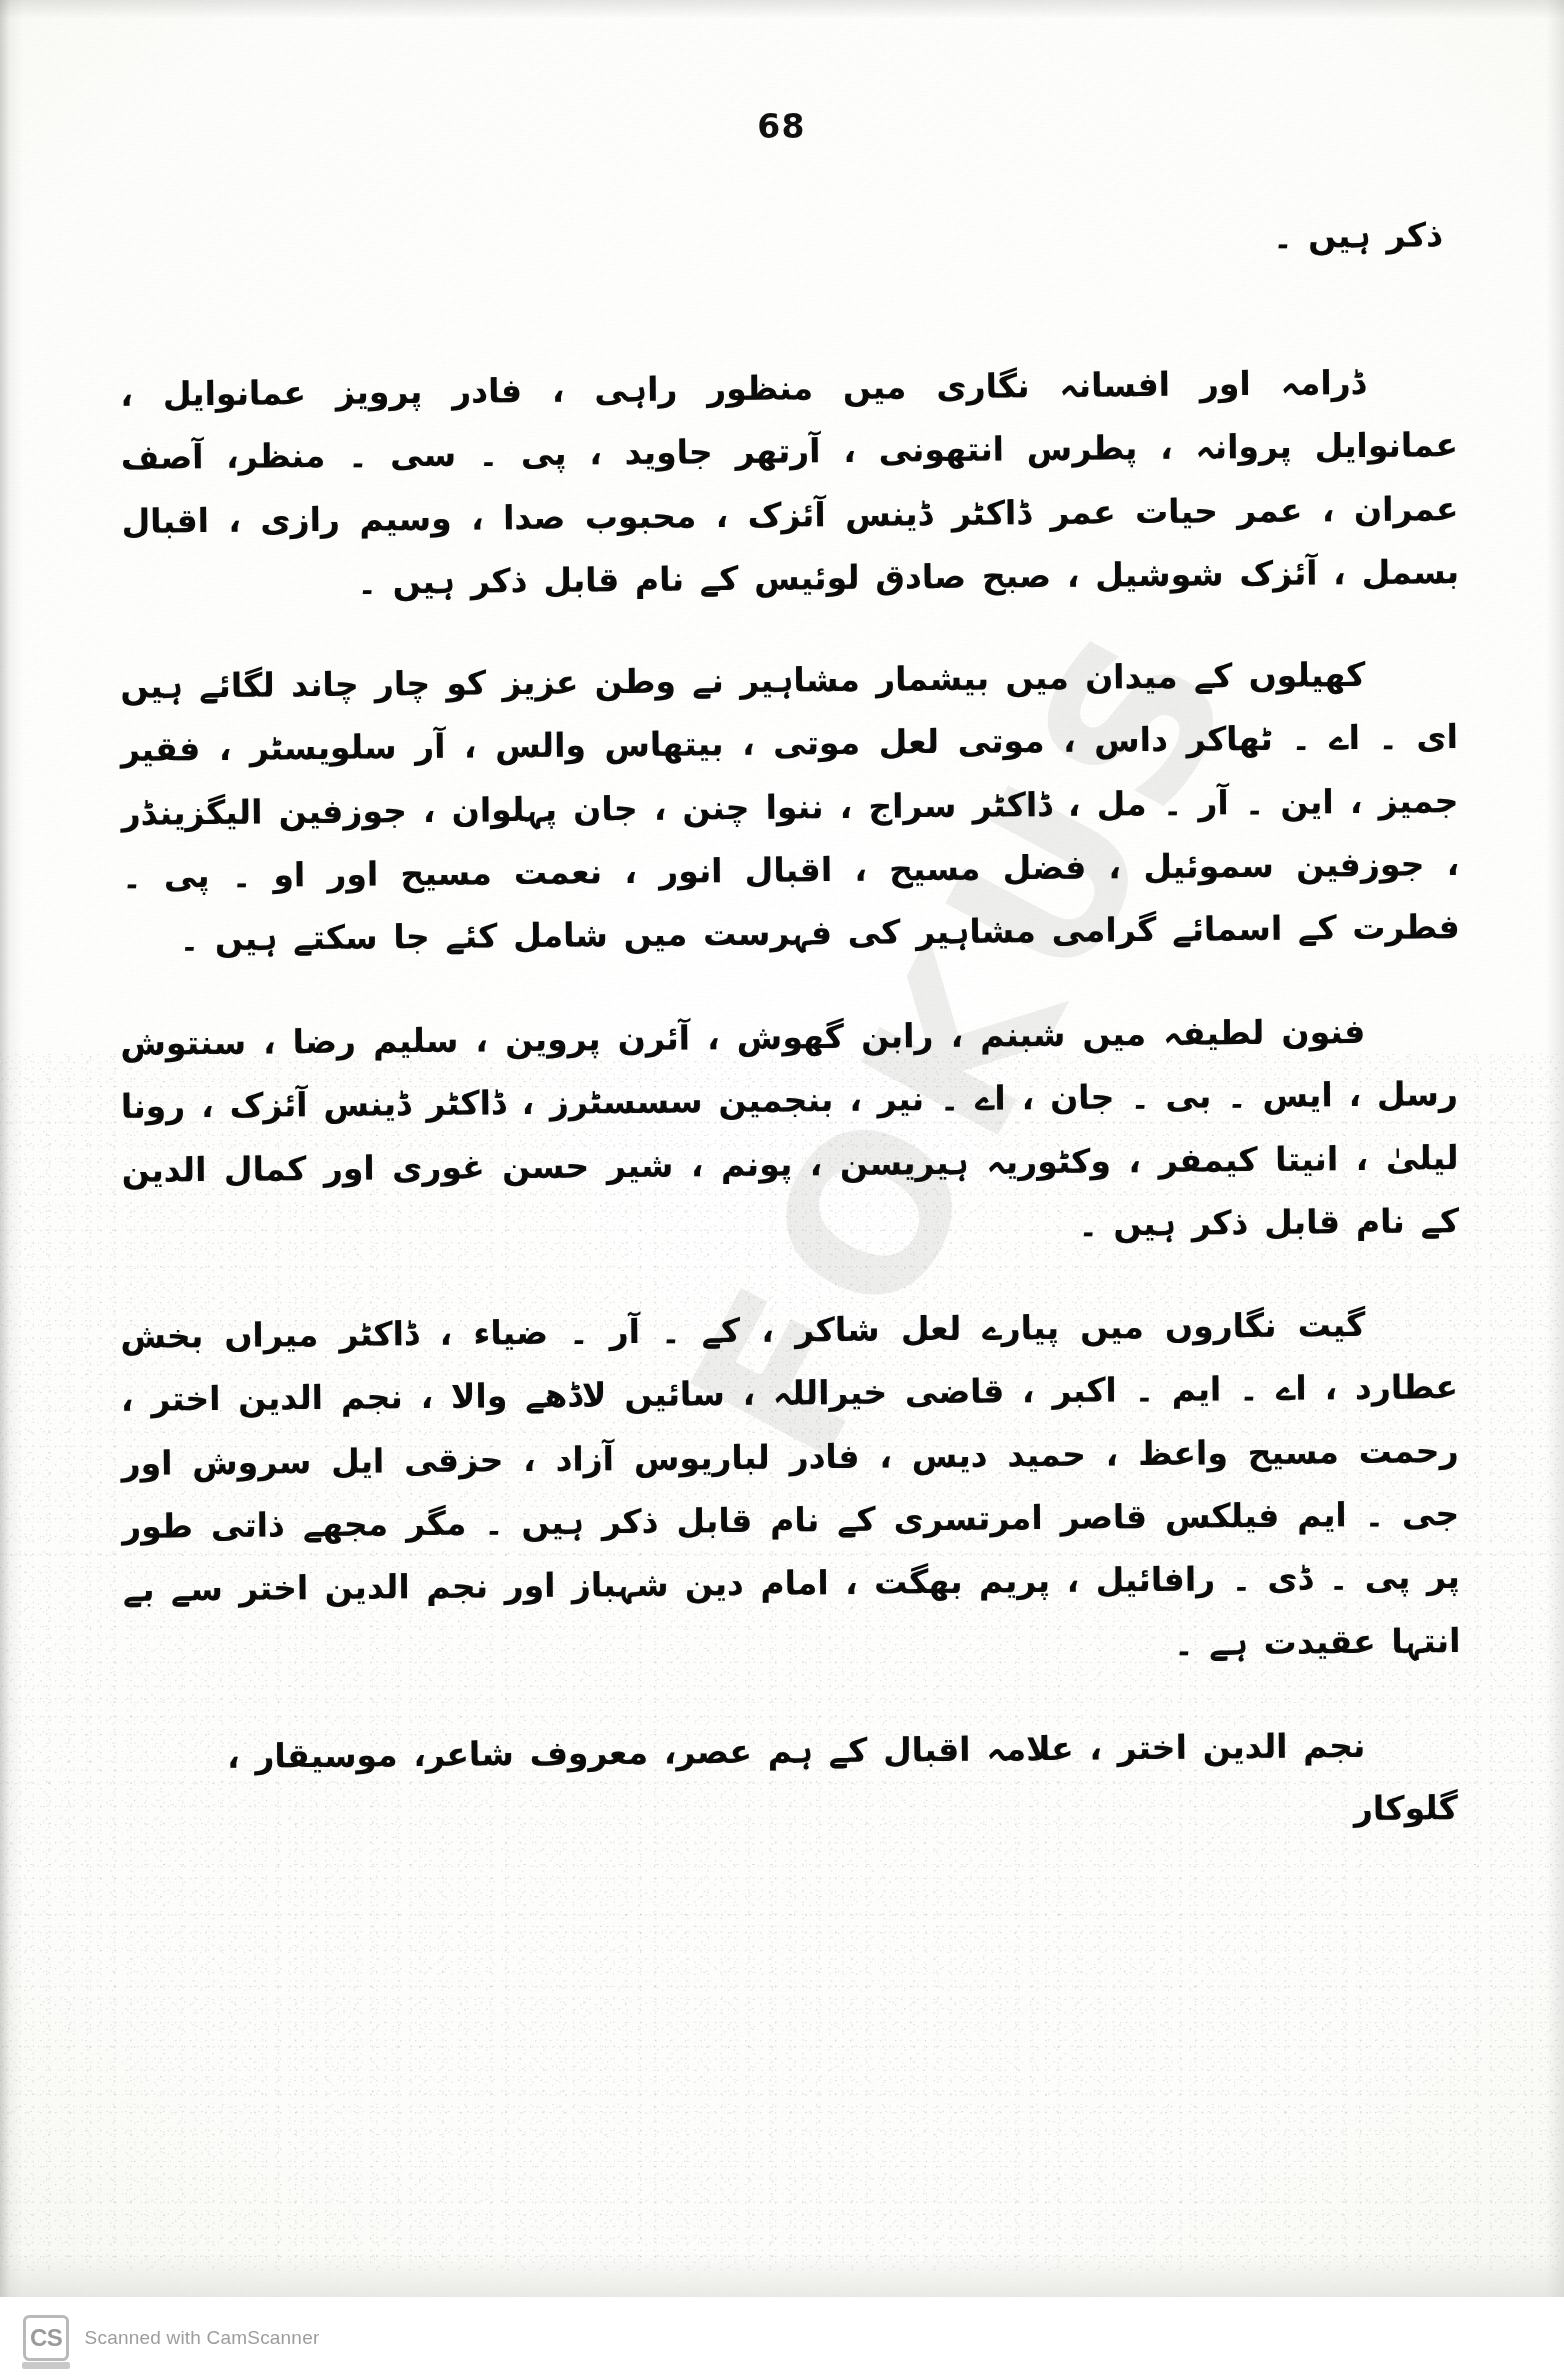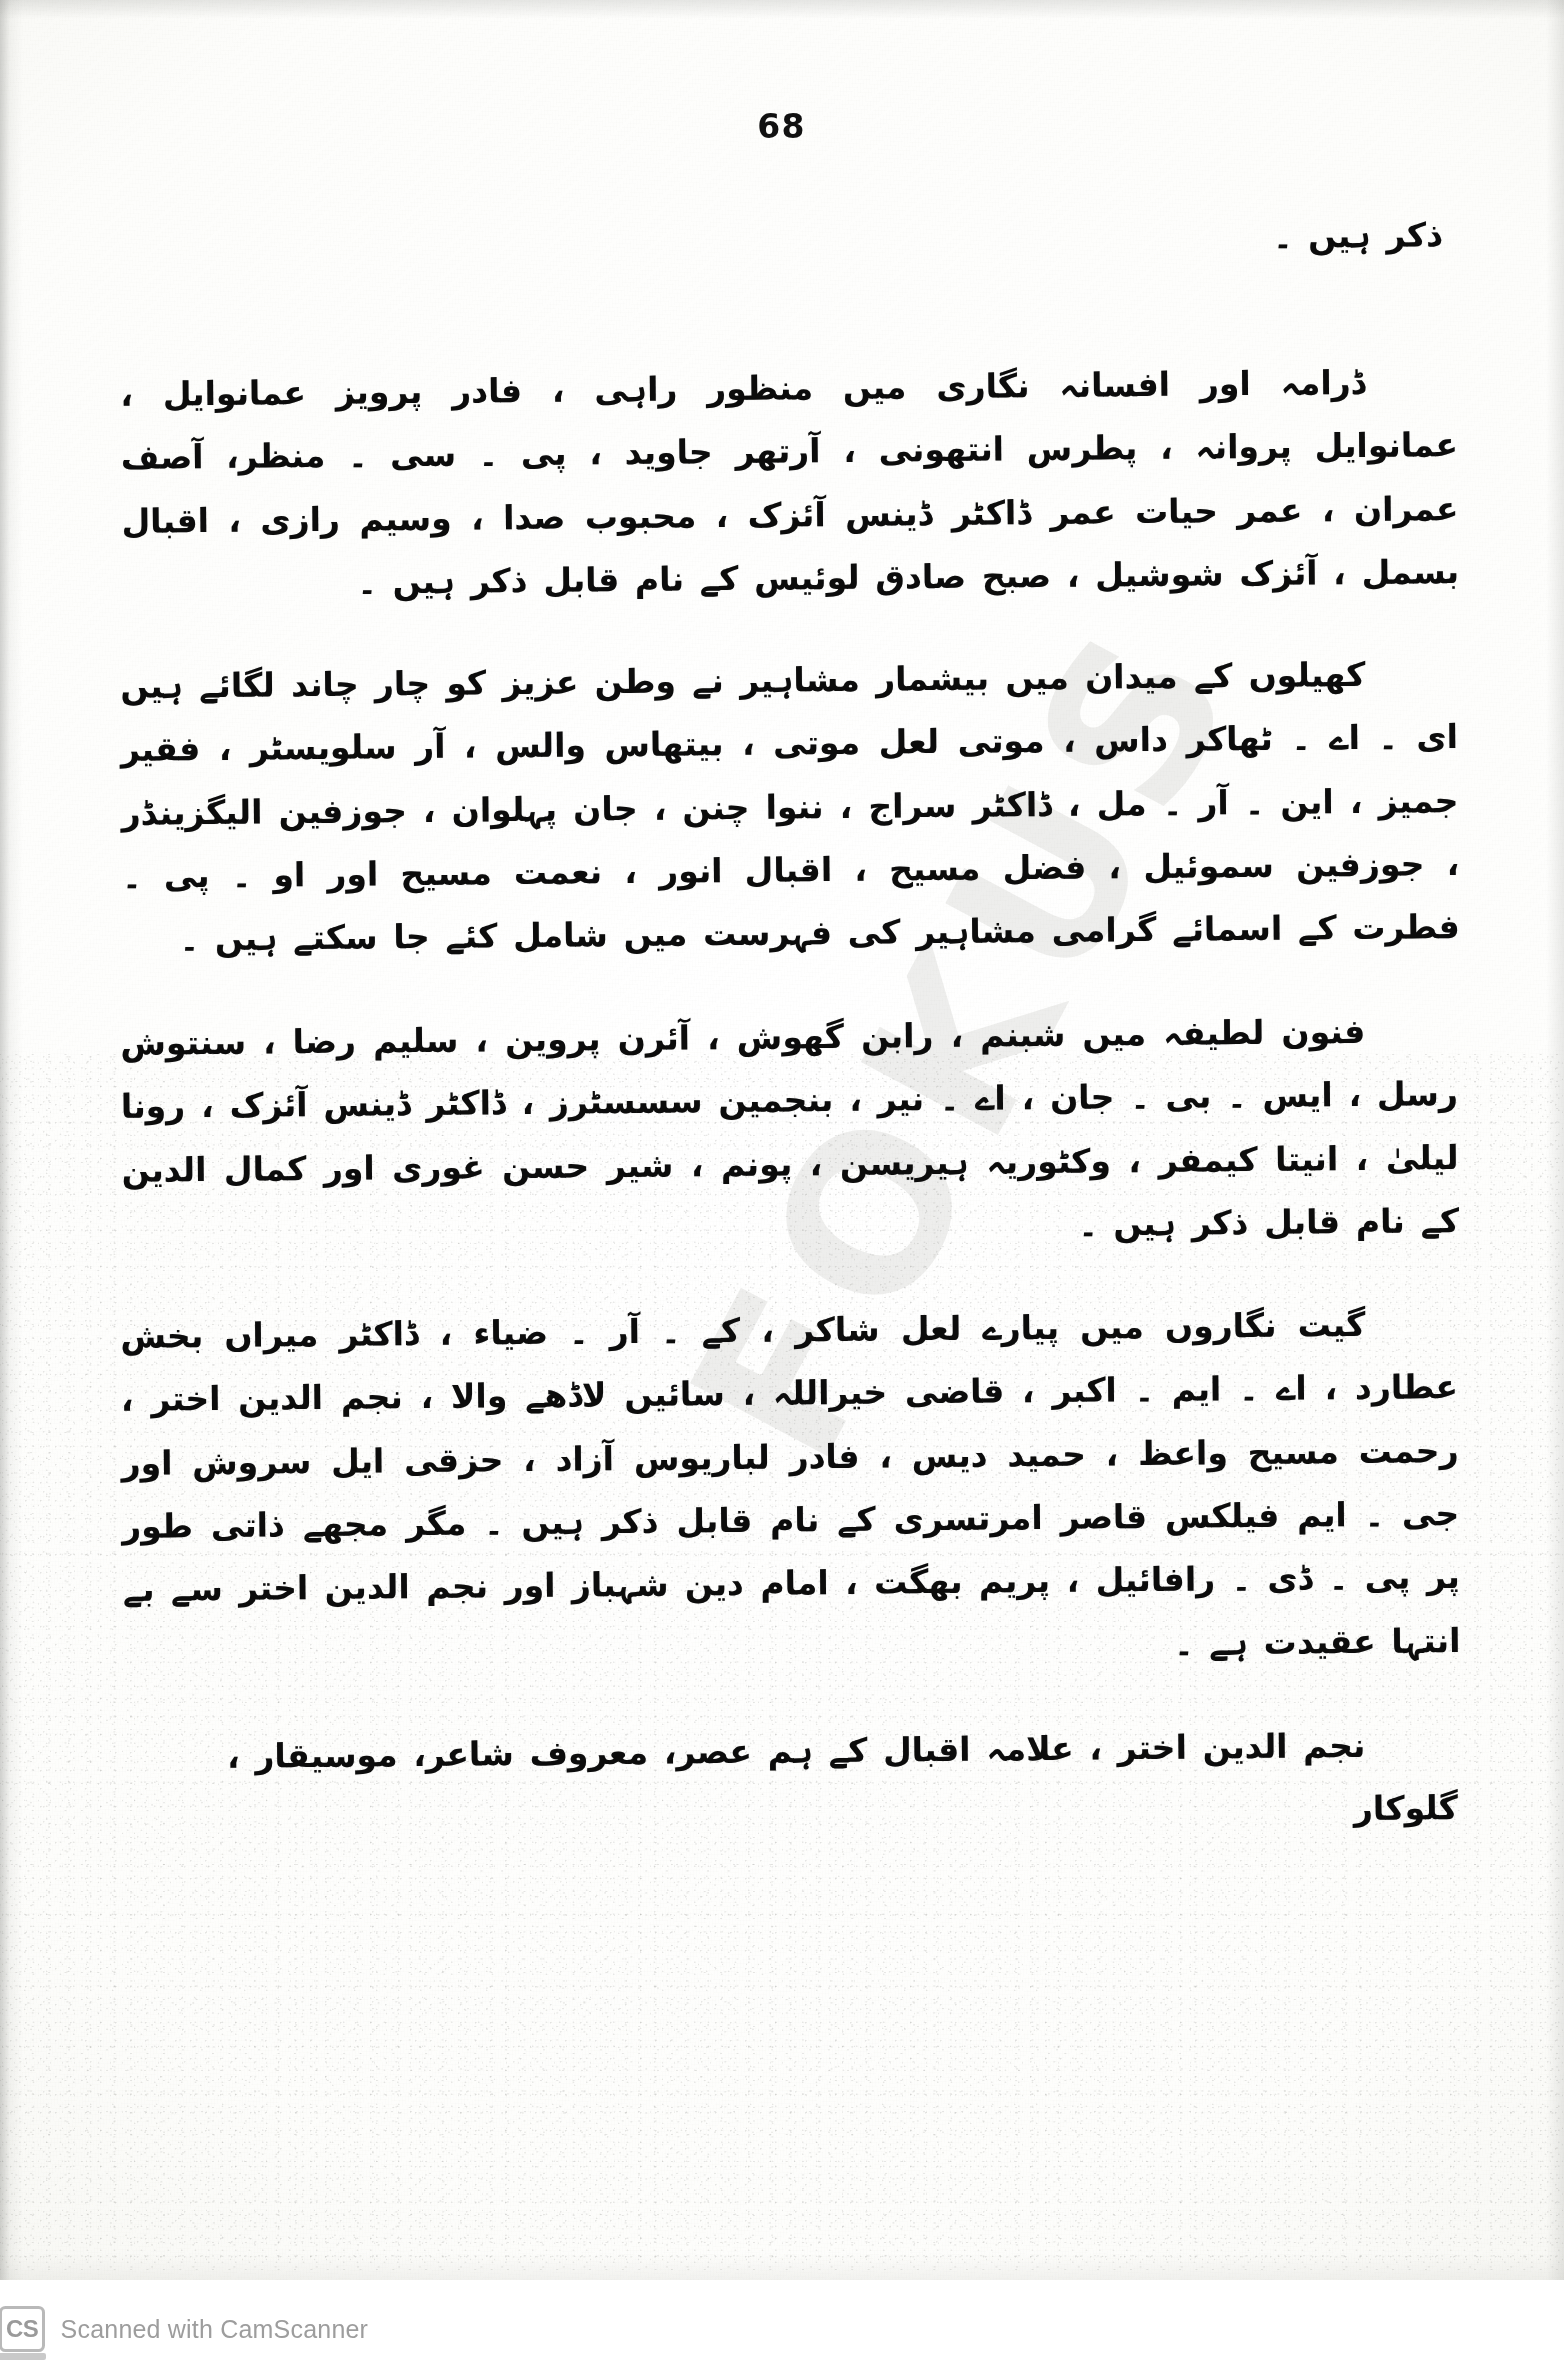--- a/index.html
+++ b/index.html
@@ -137,25 +137,26 @@
 
   
   .para{
     text-shadow:0 0 0.7px rgba(0,0,0,.35);
   }
 
   
   .footer-bar{
     position:absolute;
     left:0; right:0; bottom:0;
-    height:97px;
+    height:80px;
     background:#ffffff;
     display:flex;
     align-items:center;
     direction:ltr;
+    padding-left:24px;
     gap:15.6px;
     border-top:0.7px solid rgba(0,0,0,0);
   }
   .cs-badge{
     width:46px; height:46px;
     border:3.6px solid #b9b9b9;
     border-radius:6.4px;
     display:flex;
     align-items:center;
     justify-content:center;
@@ -170,21 +171,21 @@
   .cs-badge::after{
     content:"";
     position:absolute;
     left:-3.6px; right:-3.6px; bottom:-11.4px;
     height:7.1px;
     border-radius:2.1px;
     background:#c9c9c9;
   }
   .cs-text{
     font-family:"Liberation Sans",sans-serif;
-    font-size:25px;
+    font-size:19px;
     color:#9d9d9d;
     letter-spacing:0.2px;
     white-space:nowrap;
   }
 
   
   .sheet-bottom-shade{
     position:absolute;
     left:0; right:0; bottom:80px; height:43px;
     background:linear-gradient(0deg, rgba(200,200,195,.35), rgba(255,255,255,0));

